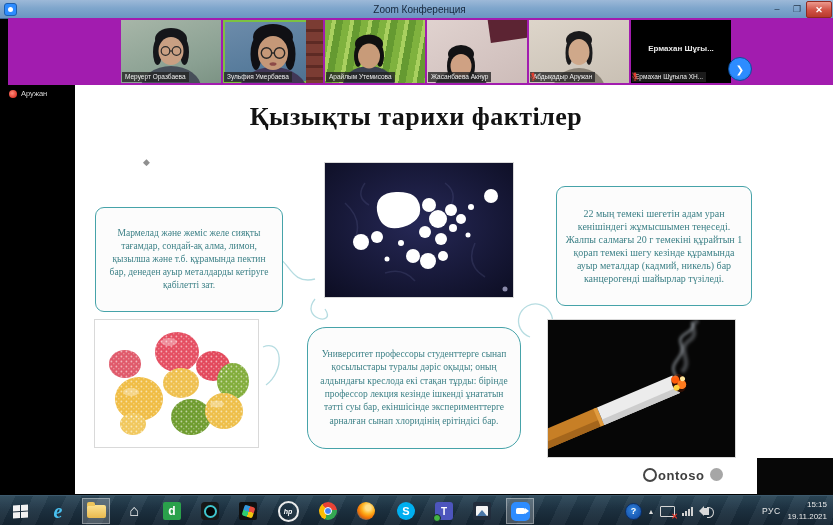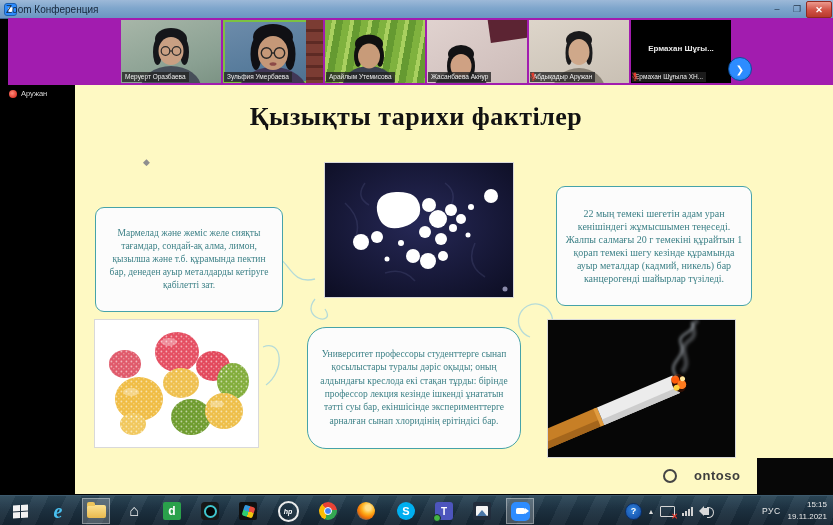--- a/index.html
+++ b/index.html
@@ -2,21 +2,21 @@
 <html><head>
 <meta charset="utf-8">
 <style>
   html,body{margin:0;padding:0;}
   #screen{position:relative;width:833px;height:525px;background:#000;overflow:hidden;
     font-family:"Liberation Sans",sans-serif;-webkit-font-smoothing:antialiased;}
   
   .titlebar{position:absolute;left:0;top:0;width:833px;height:18px;
     background:linear-gradient(180deg,#9db9d8 0%,#7fa6cc 45%,#6b96c2 100%);
     border-bottom:1px solid #3f6694;display:flex;align-items:center;}
-  .titlebar .ttl{position:absolute;left:0;right:0;font-size:10px;color:#16263a;padding-left:6px;}
+  .titlebar .ttl{position:absolute;left:0;right:0;text-align:center;font-size:10px;color:#16263a;padding-left:6px;}
   .zoomapp{position:absolute;left:4px;top:3px;width:11px;height:11px;border-radius:3px;
     background:#2d8cff;border:1px solid #1c5fae;}
   .zoomapp::after{content:"";position:absolute;left:3px;top:3px;width:5px;height:5px;border-radius:50%;background:#fff;}
   .wctl{position:absolute;top:1px;height:15px;display:flex;align-items:center;justify-content:center;
     font-size:9px;color:#24364a;}
   .wmin{right:46px;width:20px;} .wmax{right:26px;width:20px;}
   .wclose{right:1px;width:24px;background:linear-gradient(180deg,#ec9a8e,#cf5244 55%,#b83a2c);
     color:#fff;border-radius:2px;border:1px solid #8f2a20;font-weight:bold;}
   
   .strip{position:absolute;left:8px;top:18px;width:833px;height:67px;background:#a21caf;}
@@ -36,37 +36,37 @@
   .wallart{position:absolute;right:-6px;top:-4px;width:44px;height:24px;background:#5c2433;transform:rotate(-8deg);}
   .offlabel{position:absolute;left:0;right:0;top:24px;text-align:center;color:#e8e8e8;font-size:8px;font-weight:bold;}
   .nextbtn{position:absolute;left:720px;top:39px;width:22px;height:22px;border-radius:50%;
     background:radial-gradient(circle at 50% 45%,#2d8cff 60%,#1468c6);color:#fff;font-size:10px;
     display:flex;align-items:center;justify-content:center;border:1px solid #0d4f9c;}
   .micoff{width:6px;height:9px;flex:0 0 auto;}
   
   .record{position:absolute;left:9px;top:89px;display:flex;align-items:center;gap:4px;color:#d8d8d8;font-size:7.5px;}
   .recdot{width:8px;height:8px;border-radius:50%;background:radial-gradient(circle at 40% 40%,#ff8a7a,#e03c2e 70%);}
   
-  .slide{position:absolute;left:75px;top:85px;width:758px;height:409px;background:#fef9c3;}
+  .slide{position:absolute;left:75px;top:85px;width:758px;height:409px;background:#ffffff;}
   .slide-title{position:absolute;left:0;top:17px;width:682px;text-align:center;
     font-family:"Liberation Serif",serif;font-weight:bold;font-size:26px;color:#121212;letter-spacing:.5px;}
   .diamond{position:absolute;left:68px;top:72px;font-size:9px;color:#8f8f8f;}
   .cbox{position:absolute;border:1.5px solid #46a3a9;border-radius:9px;background:#fcfcfc;
     font-family:"Liberation Serif",serif;color:#3d8187;display:flex;align-items:center;}
   .cbox p{margin:0;width:100%;}
   .box0{left:20px;top:122px;width:170px;height:95px;padding:4px 8px;font-size:9.5px;line-height:1.35;text-align:center;}
   .box1{left:481px;top:101px;width:180px;height:108px;padding:5px 7px;font-size:10px;line-height:1.3;text-align:center;}
   .box2{left:232px;top:242px;width:200px;height:112px;padding:4px 6px;font-size:9.5px;line-height:1.4;text-align:center;border-radius:19px;}
   .img{position:absolute;box-shadow:0 0 0 1px #d9d9d9;}
   .img svg{display:block;}
   .i-mercury{left:250px;top:78px;}
   .i-candy{left:20px;top:235px;}
   .i-cig{left:473px;top:235px;}
   .squiggles{position:absolute;left:0;top:0;pointer-events:none;}
-  .logo{position:absolute;left:588px;top:383px;display:flex;align-items:center;gap:19px;}
+  .logo{position:absolute;left:568px;top:383px;display:flex;align-items:flex-start;gap:3px;}
   .logo .ring{width:10px;height:10px;border:2.5px solid #454545;border-radius:50%;display:inline-block;}
   .logo .rest{font-size:13px;font-weight:bold;color:#3e3e3e;letter-spacing:.5px;margin-left:-2px;}
   .logo .badge{width:13px;height:13px;border-radius:50%;background:#979797;opacity:.85;margin-left:3px;}
   .blackcorner{position:absolute;left:757px;top:458px;width:76px;height:37px;background:#070707;}
   
   .taskbar{position:absolute;left:0;top:495px;width:833px;height:30px;
     background:linear-gradient(180deg,#2c4758 0%,#1d3242 45%,#152431 100%);border-top:1px solid #3c596c;}
   .taskbar::before{content:"";position:absolute;inset:0;
     background:repeating-linear-gradient(115deg,rgba(255,255,255,.045) 0 14px,rgba(0,0,0,.05) 14px 30px);}
   .tbtn{position:absolute;top:2px;width:28px;height:26px;display:flex;align-items:center;justify-content:center;}

